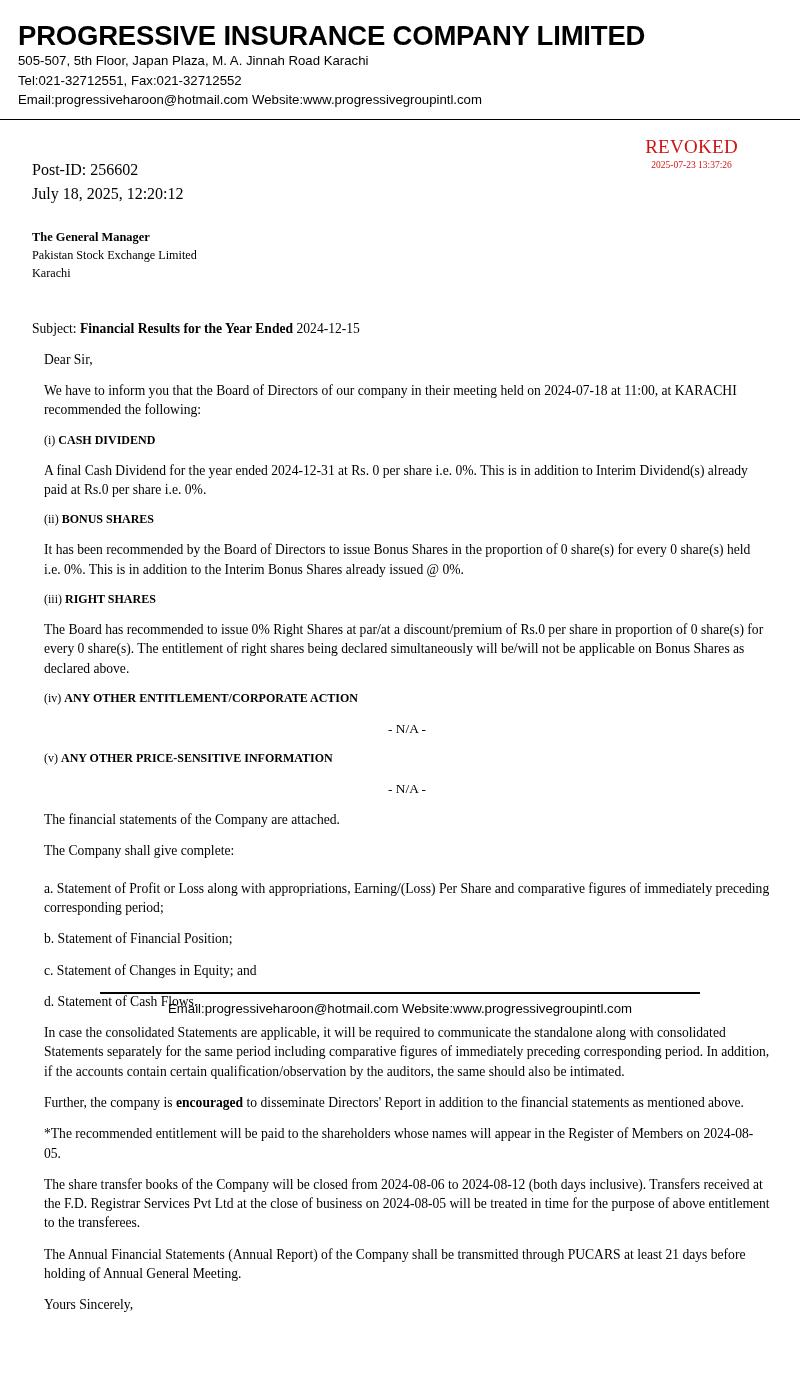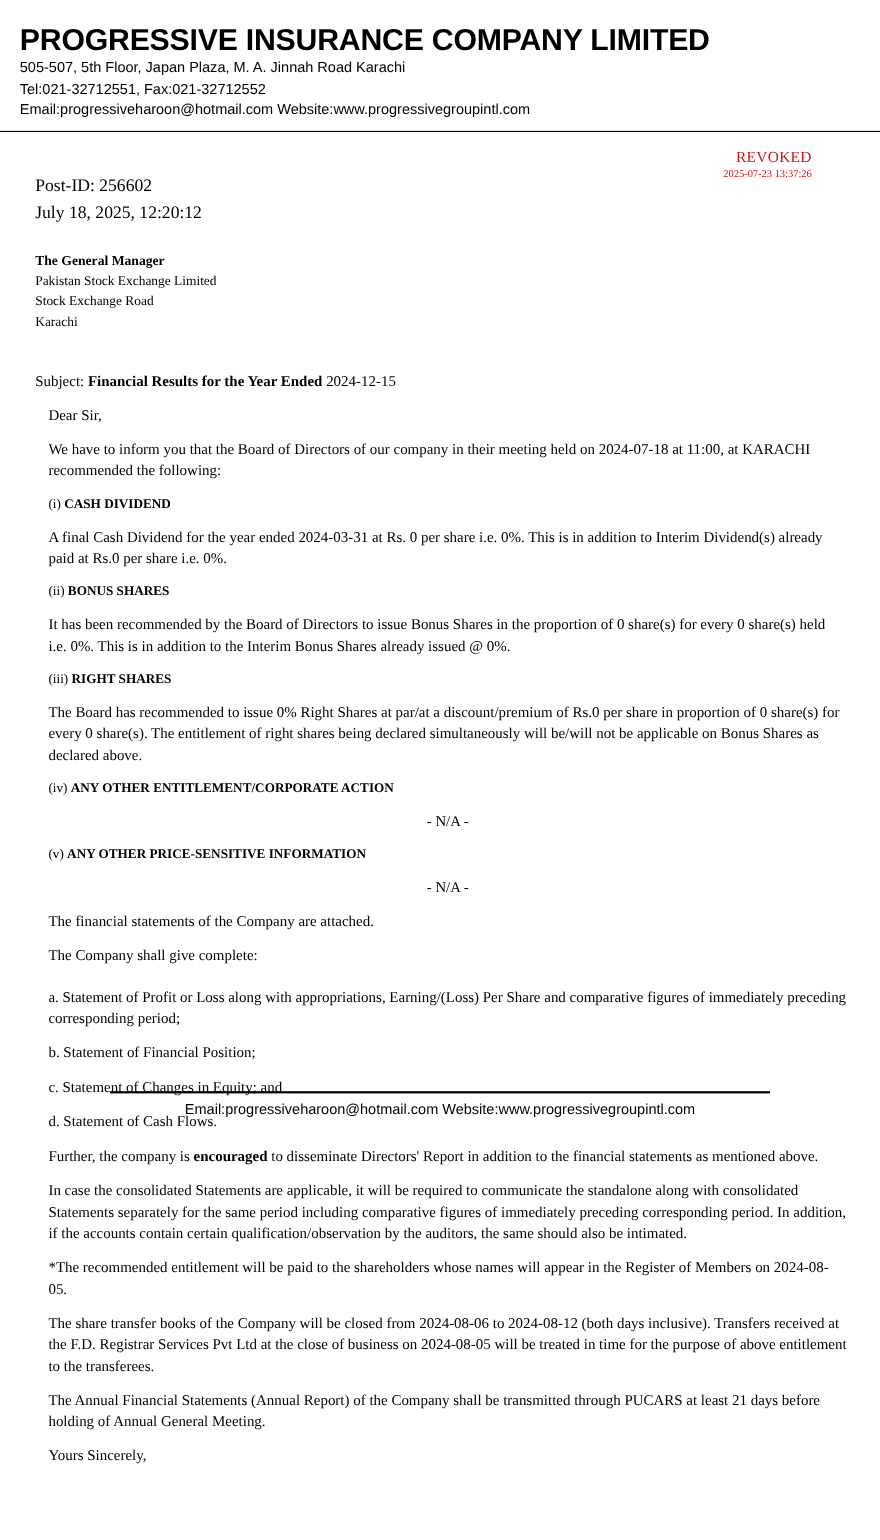--- a/index.html
+++ b/index.html
@@ -54,23 +54,22 @@
   
   .revoked-block {
     position: absolute;
     right: 62px;
     top: 136px;
     text-align: center;
     color: #d01414;
     font-family: "Liberation Serif", serif;
   }
   .revoked-title {
-    font-size: 14px;
+    font-size: 19px;
     letter-spacing: 0.3px;
-    text-align: right;
   }
   .revoked-time {
     font-size: 9.5px;
     margin-top: 2px;
   }
 
   
   .body-wrap {
     padding: 0 18px 0 32px;
     font-size: 13.6px;
@@ -160,39 +159,38 @@
   <div class="body-wrap">
 
     <div class="postid">
       <div>Post-ID: 256602</div>
       <div>July 18, 2025, 12:20:12</div>
     </div>
 
     <div class="addressee">
       <div class="b">The General Manager</div>
       <div>Pakistan Stock Exchange Limited</div>
-      <div>Stock Exchange Road</div>
       <div>Karachi</div>
     </div>
 
     <div class="subject">
       <span>Subject:</span>
       <b>Financial Results for the Year Ended</b>
       <span>2024-12-15</span>
     </div>
 
     <p class="para salutation">Dear Sir,</p>
 
     <p class="para gap-24">We have to inform you that the Board of Directors of our company in their meeting held on 2024-07-18 at 11:00, at KARACHI recommended the following:</p>
 
     <p class="para gap-26 clause-head">
       <span>(i)</span>
       <b>CASH DIVIDEND</b>
     </p>
-    <p class="para gap-18">A final Cash Dividend for the year ended 2024-03-31 at Rs. 0 per share i.e. 0%. This is in addition to Interim Dividend(s) already paid at Rs.0 per share i.e. 0%.</p>
+    <p class="para gap-18">A final Cash Dividend for the year ended 2024-12-31 at Rs. 0 per share i.e. 0%. This is in addition to Interim Dividend(s) already paid at Rs.0 per share i.e. 0%.</p>
 
     <p class="para gap-20 clause-head">
       <span>(ii)</span>
       <b>BONUS SHARES</b>
     </p>
     <p class="para gap-18">It has been recommended by the Board of Directors to issue Bonus Shares in the proportion of 0 share(s) for every 0 share(s) held i.e. 0%. This is in addition to the Interim Bonus Shares already issued @ 0%.</p>
 
     <p class="para gap-20 clause-head">
       <span>(iii)</span>
       <b>RIGHT SHARES</b>
@@ -215,26 +213,26 @@
 
     <p class="para gap-18">The Company shall give complete:</p>
 
     <div class="gap-18">
       <p class="para list-line">a. Statement of Profit or Loss along with appropriations, Earning/(Loss) Per Share and comparative figures of immediately preceding      corresponding period;</p>
       <p class="para list-line">b. Statement of Financial Position;</p>
       <p class="para list-line">c. Statement of Changes in Equity; and</p>
       <p class="para list-line">d. Statement of Cash Flows.</p>
     </div>
 
+    <p class="para gap-18">In case the consolidated Statements are applicable, it will be required to communicate the standalone along with consolidated Statements separately for the same period including comparative figures of immediately preceding corresponding period. In addition, if the accounts contain certain qualification/observation by the auditors, the same should also be intimated.</p>
+
     <p class="para gap-18">
       <span>Further, the company is </span><b>encouraged</b><span> to disseminate Directors' Report in addition to the financial statements as mentioned above.</span>
     </p>
 
-    <p class="para gap-18">In case the consolidated Statements are applicable, it will be required to communicate the standalone along with consolidated Statements separately for the same period including comparative figures of immediately preceding corresponding period. In addition, if the accounts contain certain qualification/observation by the auditors, the same should also be intimated.</p>
-
 
     <p class="para gap-18">*The recommended entitlement will be paid to the shareholders whose names will appear in the Register of Members on 2024-08-05.</p>
 
     <p class="para gap-18">The share transfer books of the Company will be closed from 2024-08-06 to 2024-08-12 (both days inclusive). Transfers received at the F.D. Registrar Services Pvt Ltd at the close of business on 2024-08-05 will be treated in time for the purpose of above entitlement to the transferees.</p>
 
     <p class="para gap-18">The Annual Financial Statements (Annual Report) of the Company shall be transmitted through PUCARS at least 21 days before holding of Annual General Meeting.</p>
 
     <p class="para gap-18">Yours Sincerely,</p>
 
   </div>

